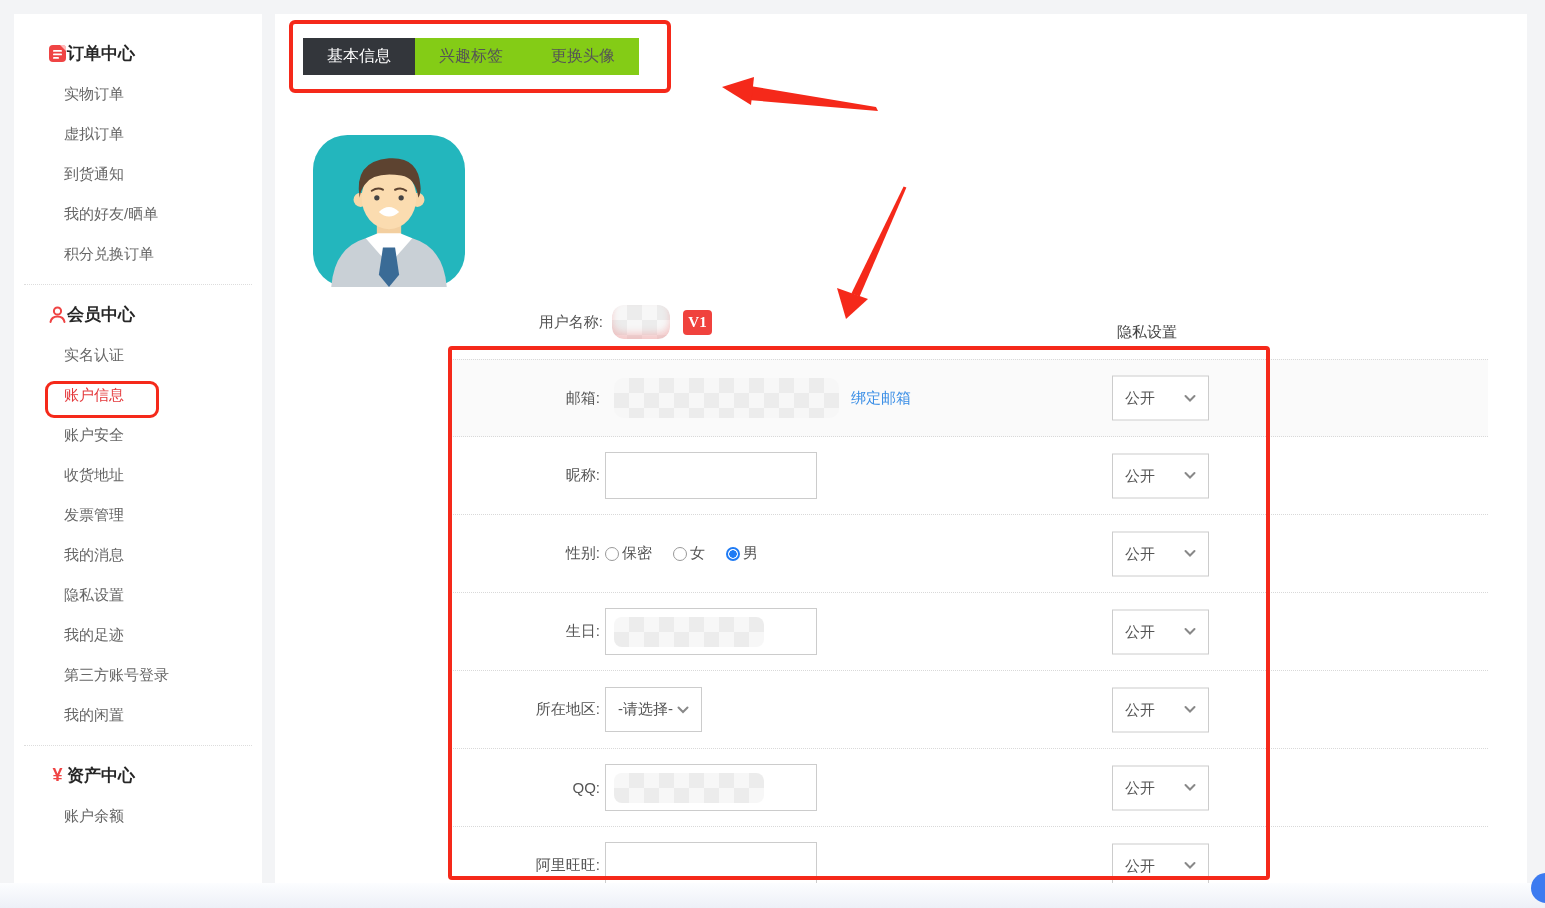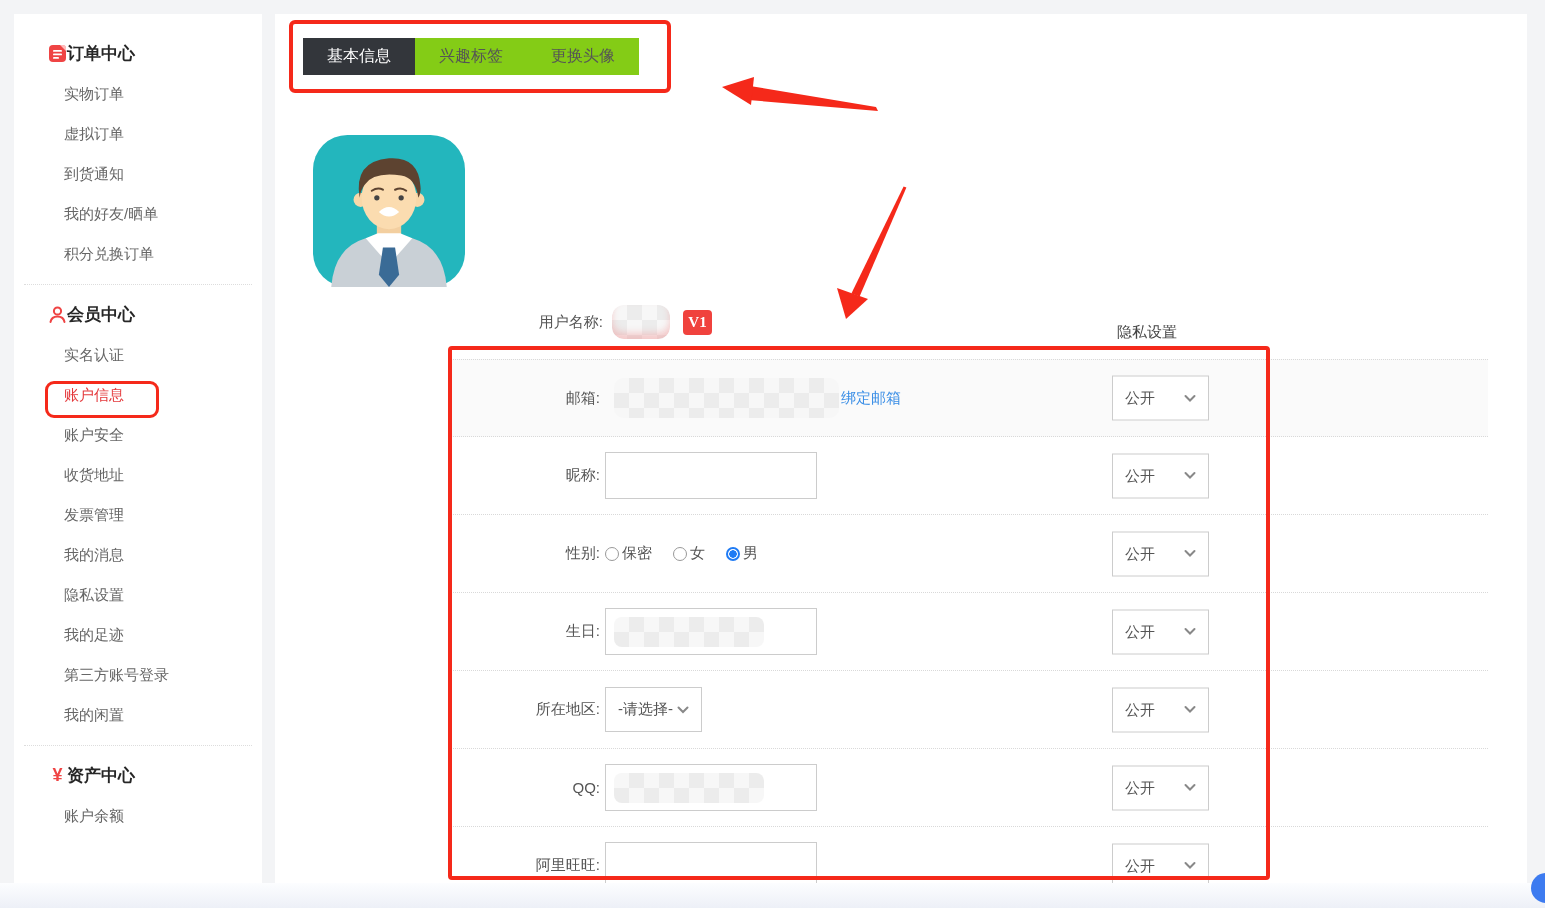--- a/index.html
+++ b/index.html
@@ -50,21 +50,21 @@
   .form-rows{position:absolute;left:175px;top:345px;width:1038px;}
   .form-row{position:relative;height:77px;display:flex;align-items:center;
     border-bottom:1px dotted #d9d9d9;}
   .form-row.highlighted{height:76px;background:#fafafa;border-top:1px dotted #d9d9d9;}
   .row-field{display:flex;align-items:center;margin-left:5px;}
   .text-input{width:212px;height:47px;border:1px solid #ccc;background:#fff;box-sizing:border-box;
     font-size:14px;color:#333;padding:0 8px;display:flex;align-items:center;}
   input.text-input{outline:none;}
   .redacted-blob{width:150px;height:30px;border-radius:8px;}
   .email-blob{width:225px;height:40px;border-radius:10px;margin-left:9px;}
-  .link{color:#3a8ee6;font-size:15px;margin-left:2px;cursor:pointer;}
+  .link{color:#3a8ee6;font-size:15px;margin-left:12px;cursor:pointer;}
   .select-box{width:97px;height:45px;border:1px solid #ccc;background:#fff;box-sizing:border-box;
     display:flex;align-items:center;justify-content:space-between;padding:0 12px;
     font-size:15px;color:#555;cursor:pointer;}
   .privacy-select{position:absolute;left:662px;top:50%;transform:translateY(-50%);text-align:center;}
   .radio-group{display:flex;align-items:center;gap:21px;font-size:15px;color:#555;font-family:Liberation Mono, monospace;}
   .radio-opt{display:flex;align-items:center;cursor:pointer;}
   .radio-circle{width:14px;height:14px;border:1.5px solid #999;border-radius:50%;margin-right:3px;
     box-sizing:border-box;background:#fff;flex:none;}
   .radio-circle.checked{border:2px solid #1f7bf4;
     background:radial-gradient(circle at center,#1f7bf4 0 3.5px,#fff 4px);}

